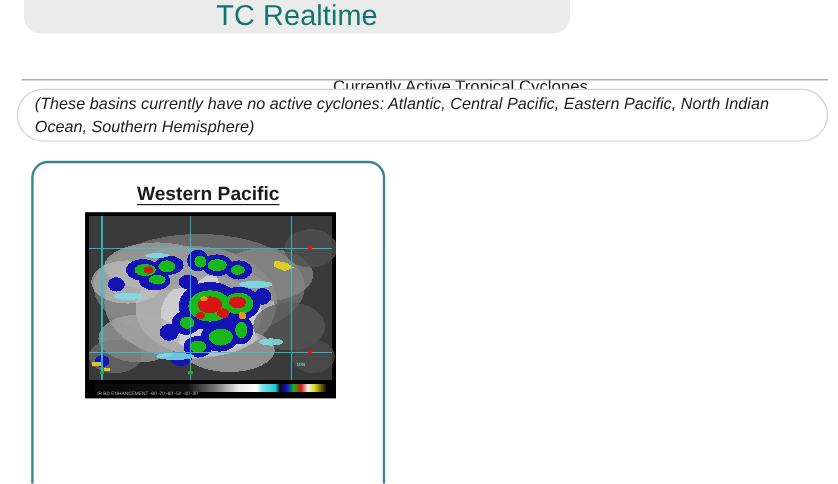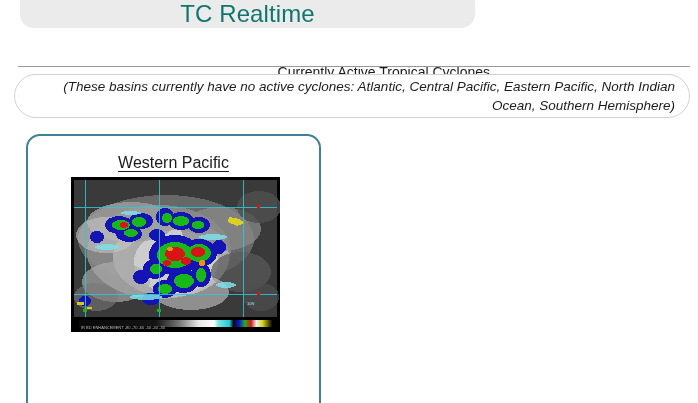--- a/index.html
+++ b/index.html
@@ -75,42 +75,42 @@
     background: #ffffff;
     display: flex;
     align-items: center;
     justify-content: center;
     padding: 0 14px;
   }
   .notice-text {
     font-style: italic;
     font-size: 13.5px;
     line-height: 19px;
-    text-align: right;
+    text-align: left;
     color: #1c1c1c;
   }
 
   
   .basin-card {
     position: absolute;
     left: 26px;
     top: 134px;
     width: 295px;
     height: 300px;
     box-sizing: border-box;
     border: 2px solid #3d8296;
     border-radius: 14px;
     background: #ffffff;
     overflow: hidden;
   }
   .basin-heading {
     margin: 18px 0 0 0;
     text-align: center;
     font-size: 16px;
-    font-weight: 400;
+    font-weight: 700;
     color: #1b1b1b;
     text-decoration: underline;
     text-underline-offset: 3px;
   }
   .storm-list {
     margin: 0;
     padding: 0;
     list-style: none;
   }
   .storm-item {

